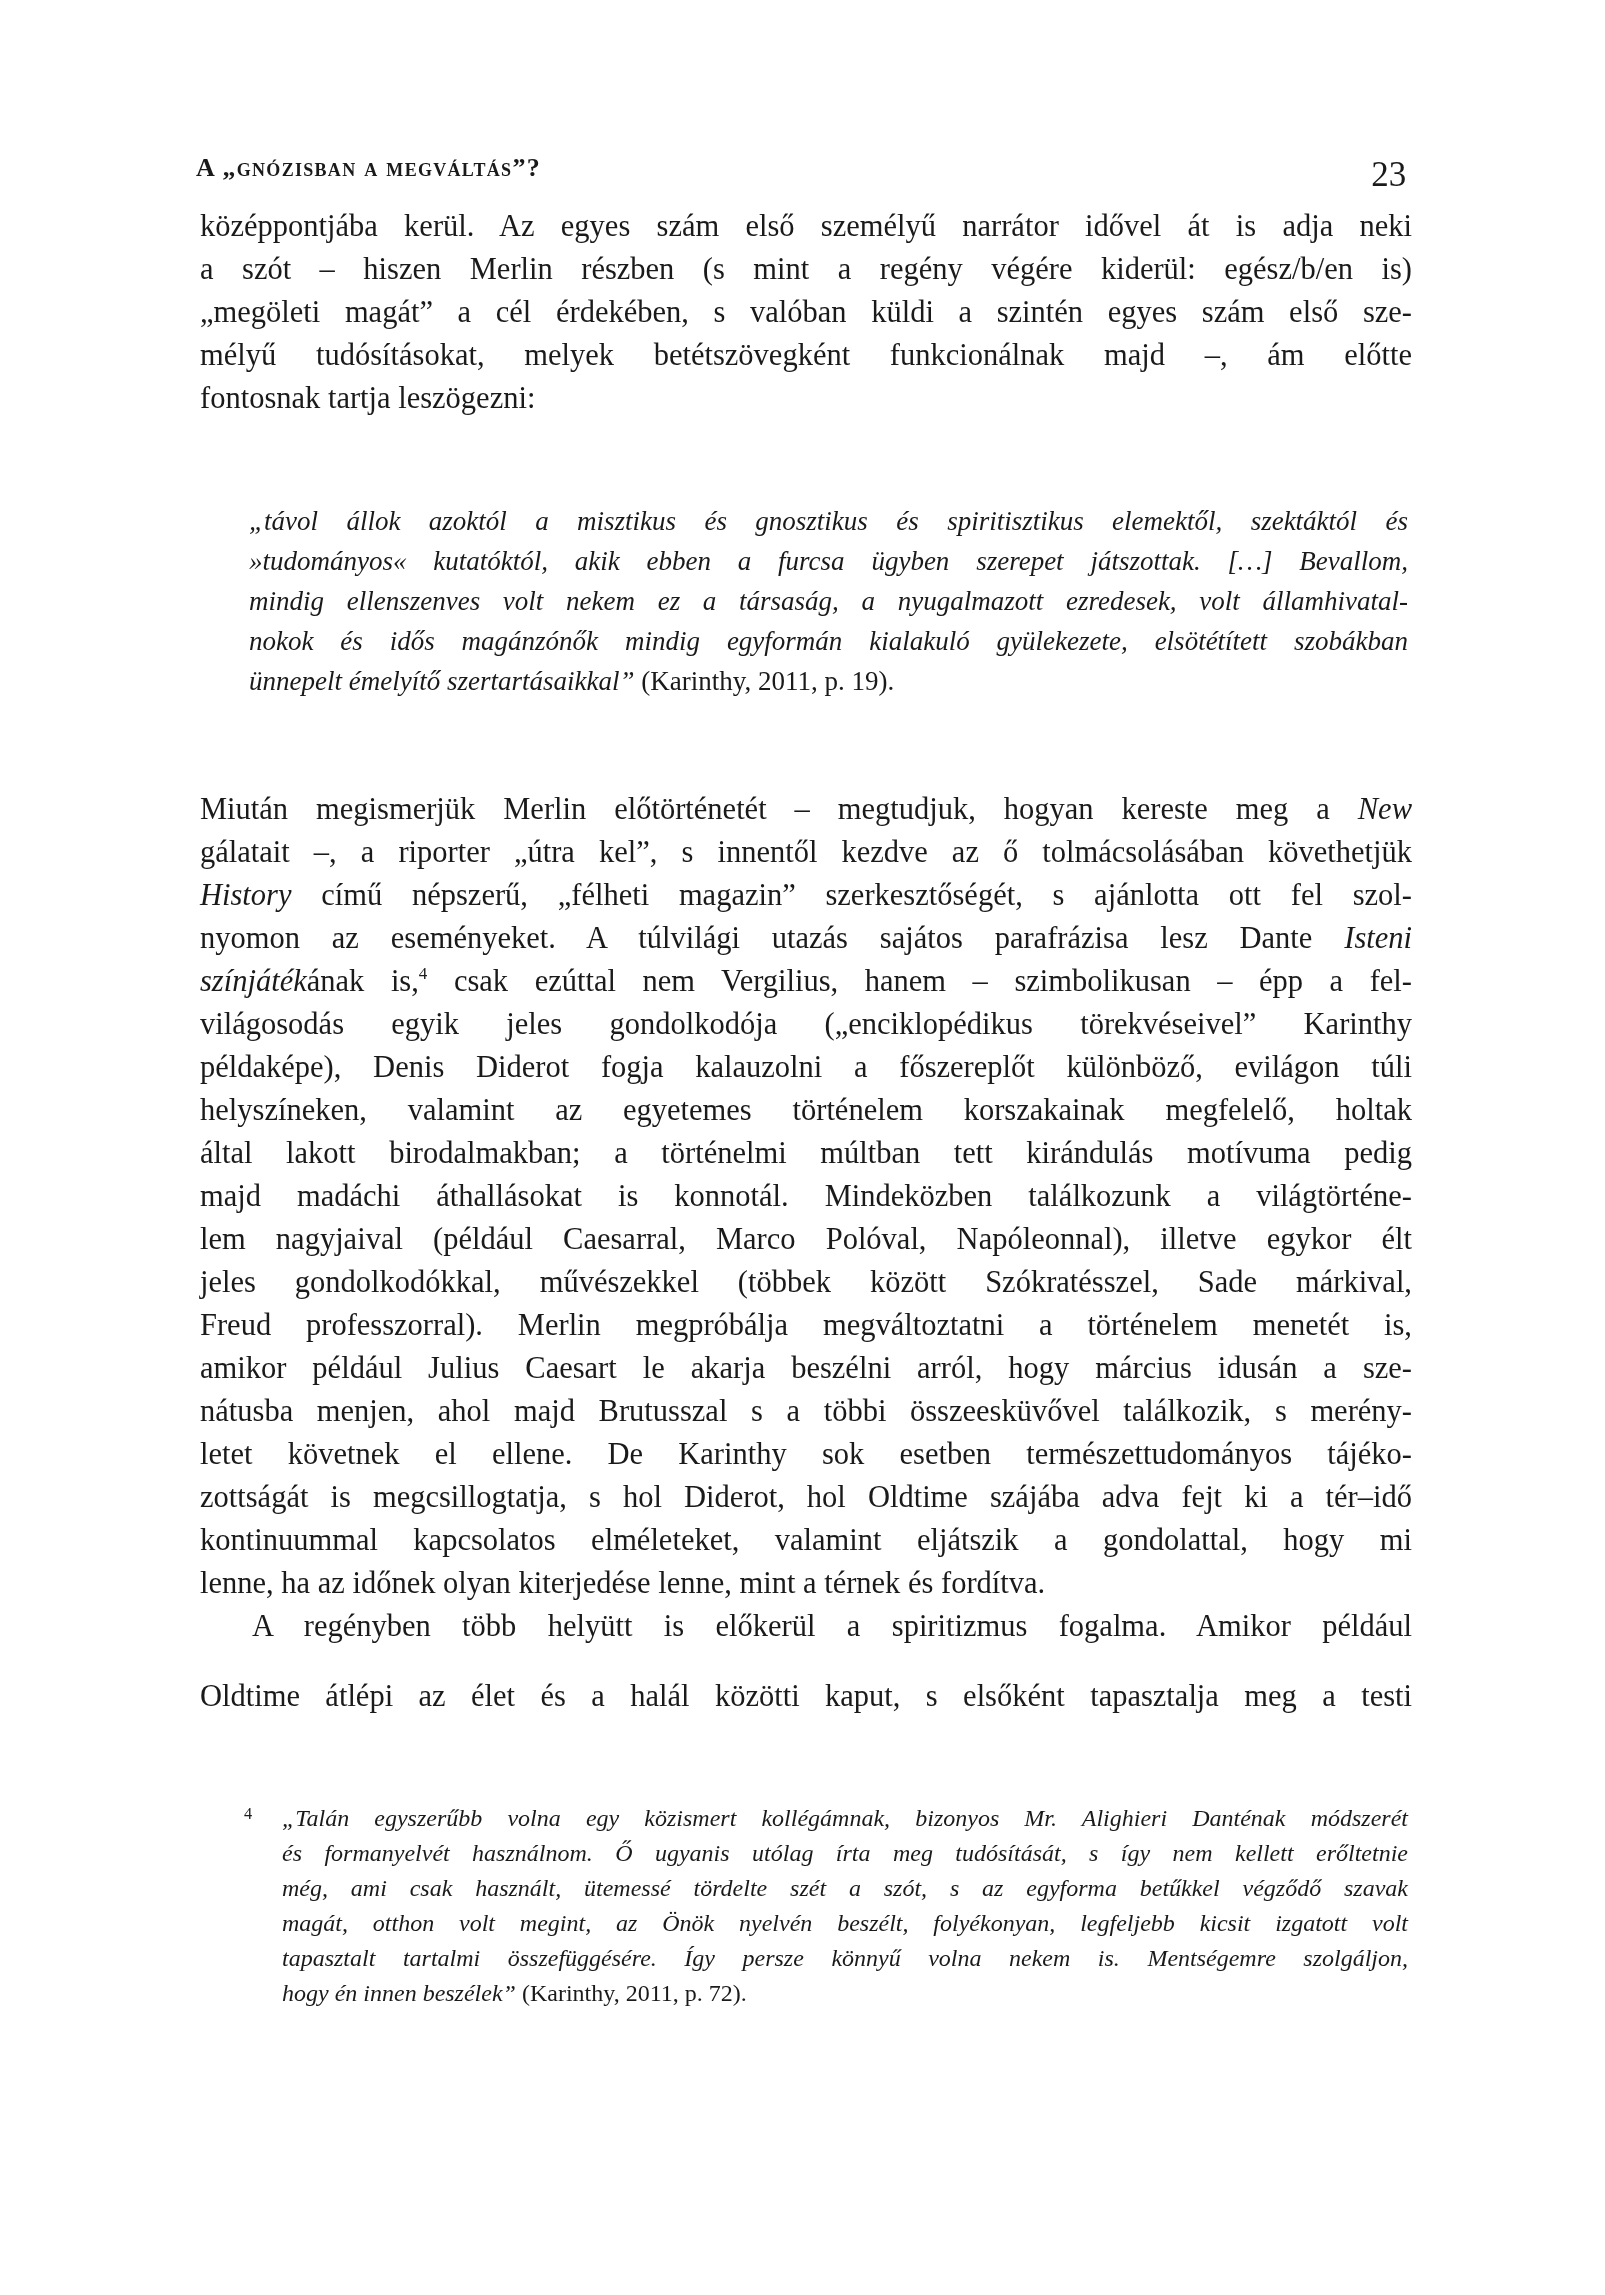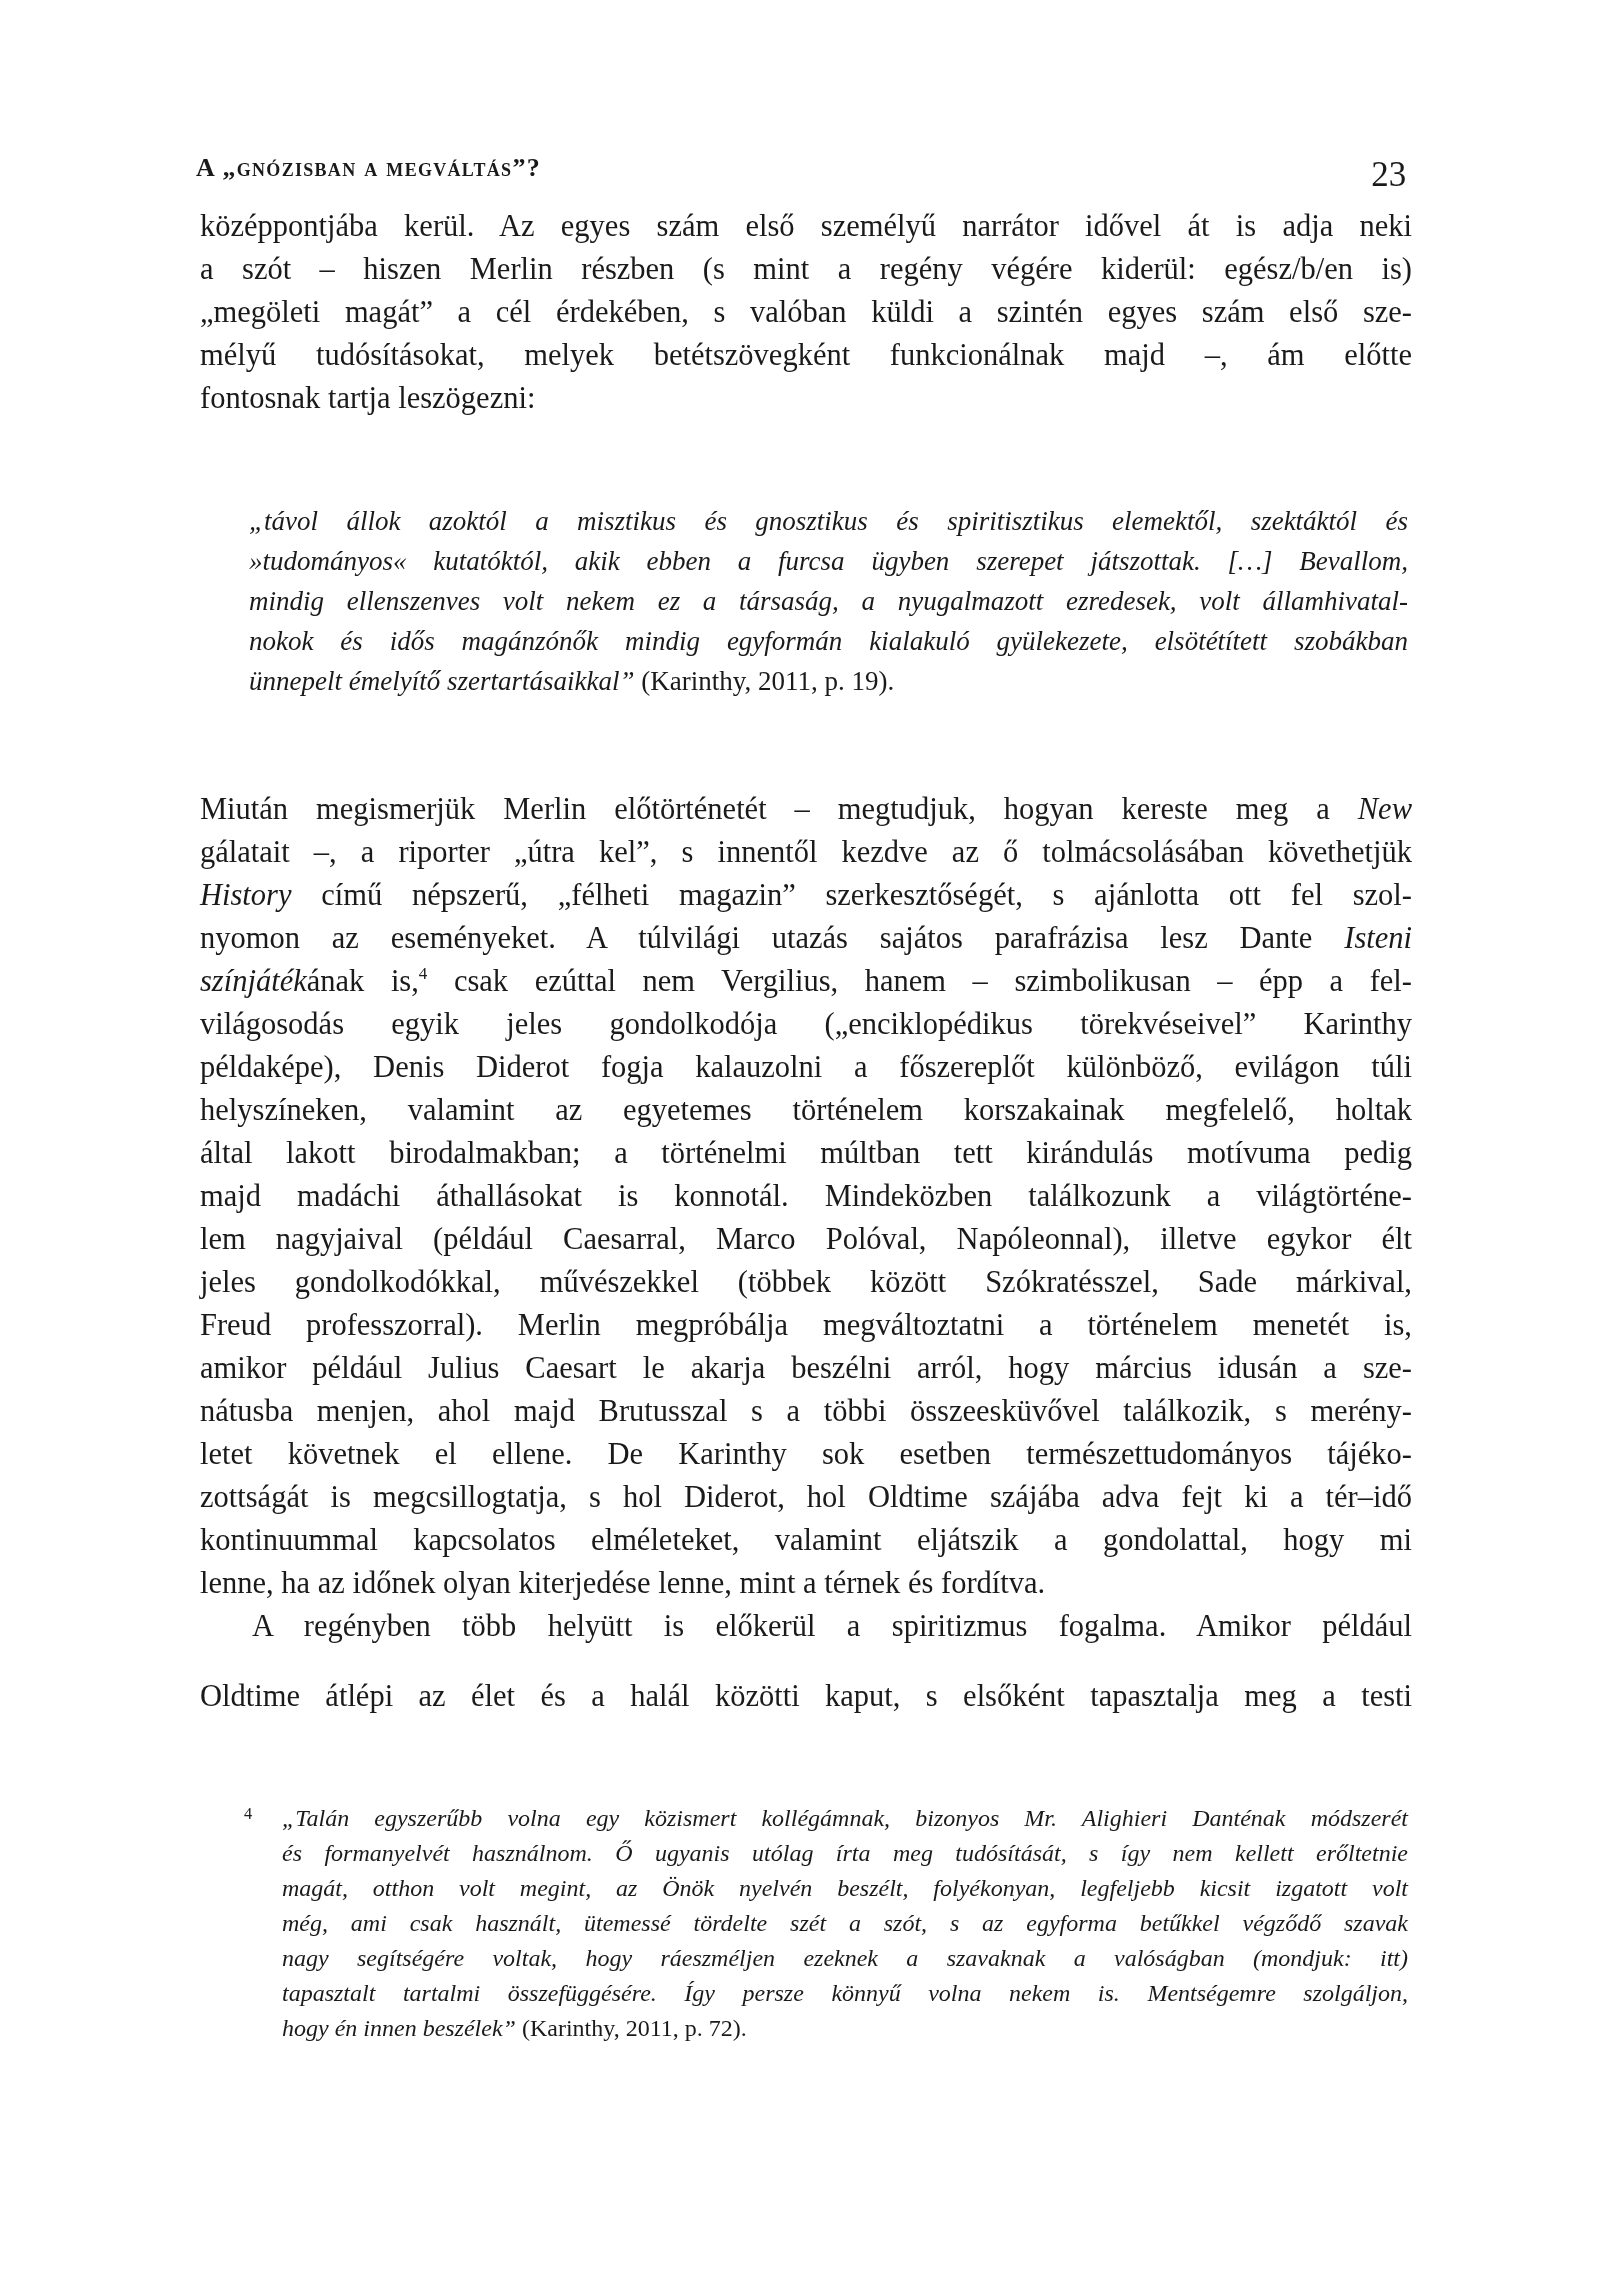--- a/index.html
+++ b/index.html
@@ -77,21 +77,20 @@
 
   <div class="body-text para3">
     <span class="line" style="text-indent:52px;">A regényben több helyütt is előkerül a spiritizmus fogalma. Amikor például</span>
     <span class="line" style="text-indent:0;margin-top:27px;">Oldtime átlépi az élet és a halál közötti kaput, s elsőként tapasztalja meg a testi</span>
   </div>
 
   <div class="footnote">
     <span class="fn-marker">4</span>
     <span class="line">„Talán egyszerűbb volna egy közismert kollégámnak, bizonyos Mr. Alighieri Danténak módszerét</span>
     <span class="line">és formanyelvét használnom. Ő ugyanis utólag írta meg tudósítását, s így nem kellett erőltetnie</span>
+    <span class="line">még, ami csak használt, ütemessé tördelte szét a szót, s az egyforma betűkkel végződő szavak</span>
     <span class="line">magát, otthon volt megint, az Önök nyelvén beszélt, folyékonyan, legfeljebb kicsit izgatott volt</span>
-    <span class="line">még, ami csak használt, ütemessé tördelte szét a szót, s az egyforma betűkkel végződő szavak</span>
-    <span class="line">nagy segítségére voltak, hogy ráeszméljen ezeknek a szavaknak a valóságban (mondjuk: itt)</span>
     <span class="line">tapasztalt tartalmi összefüggésére. Így persze könnyű volna nekem is. Mentségemre szolgáljon,</span>
     <span class="line last"><span>hogy én innen beszélek”</span><span class="cite"> (Karinthy, 2011, p. 72).</span></span>
   </div>
 
 </div>
 
 
 </body></html>

